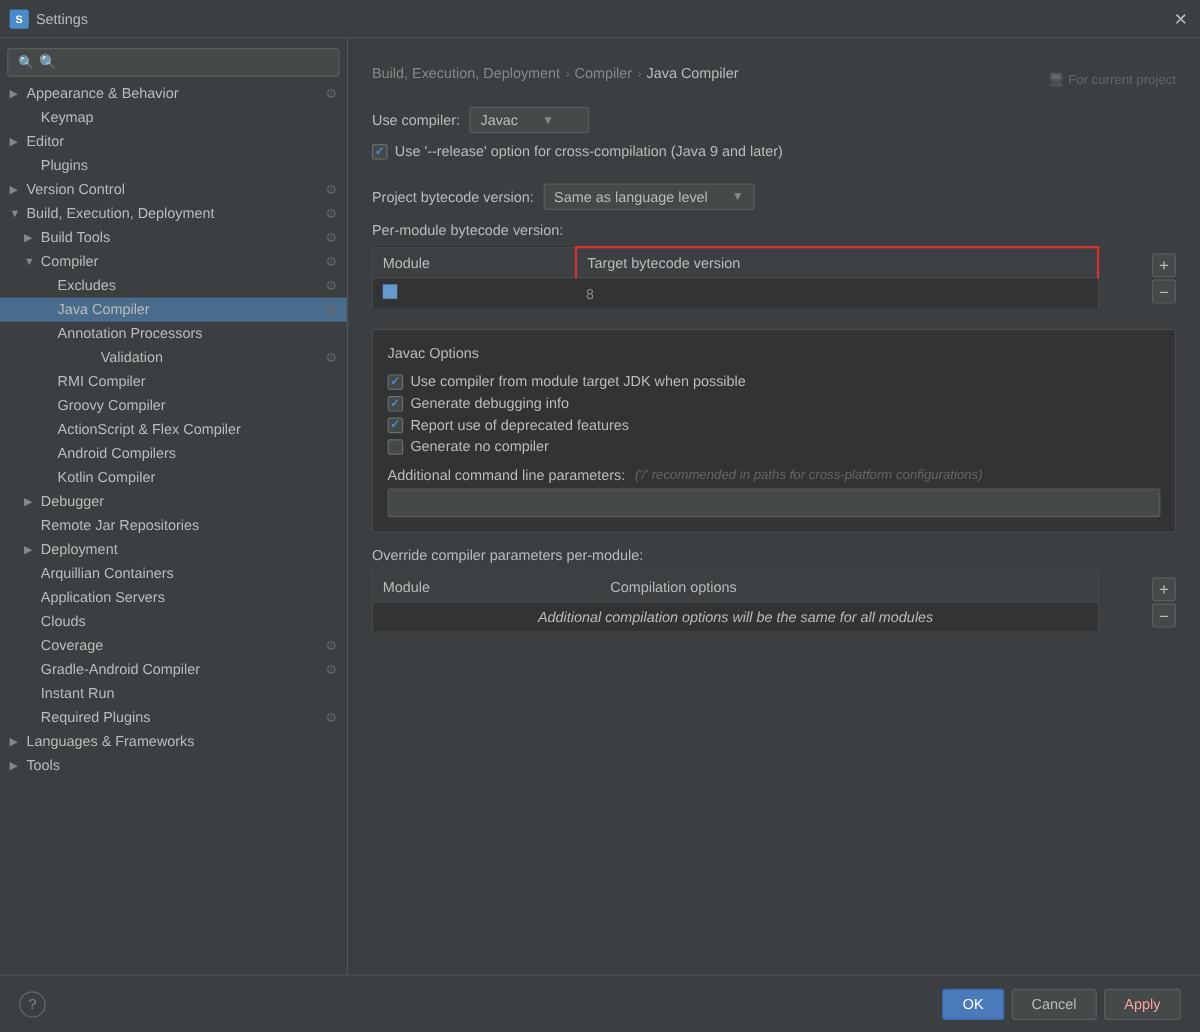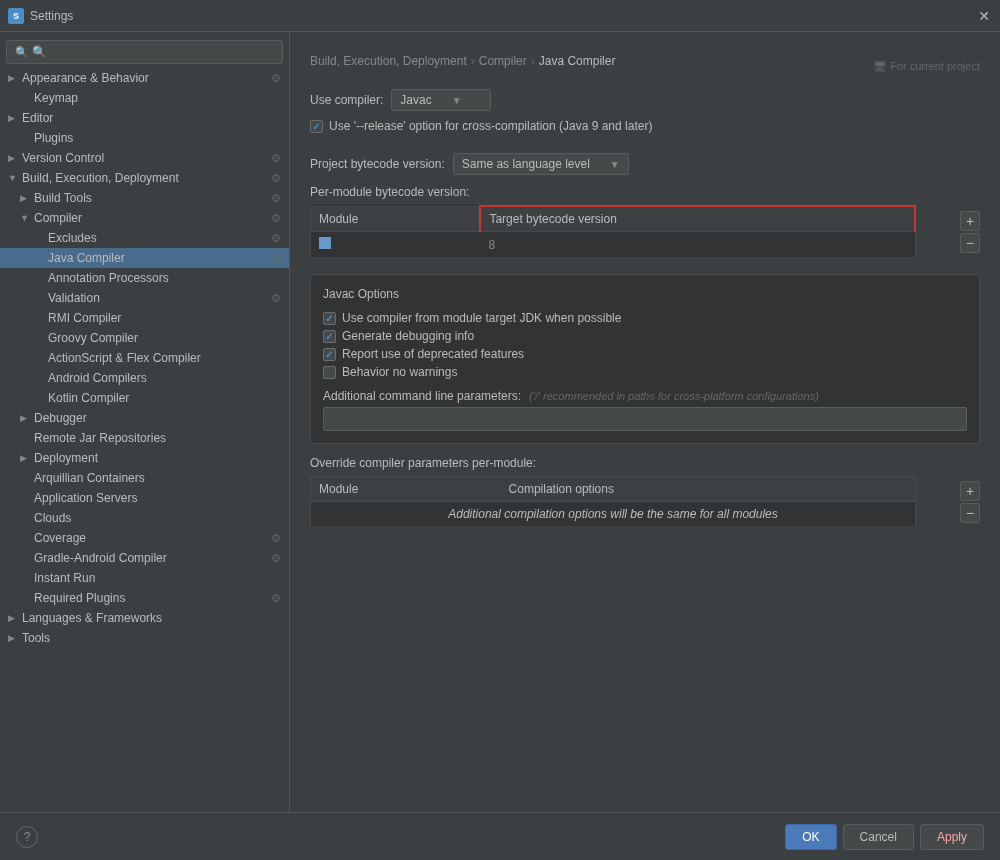--- a/index.html
+++ b/index.html
@@ -389,21 +389,21 @@
         </div>
         <div class="sidebar-item selected" style="padding-left: 34px;">
           <span class="arrow"></span>
           <span class="label">Java Compiler</span>
           <span class="gear-icon">⚙</span>
         </div>
         <div class="sidebar-item" style="padding-left: 34px;">
           <span class="arrow"></span>
           <span class="label">Annotation Processors</span>
         </div>
-        <div class="sidebar-item" style="padding-left: 34px;">
+        <div class="sidebar-item" style="padding-left: 34px; gap: 36px;">
           <span class="arrow"></span>
           <span class="label">Validation</span>
           <span class="gear-icon">⚙</span>
         </div>
         <div class="sidebar-item" style="padding-left: 34px;">
           <span class="arrow"></span>
           <span class="label">RMI Compiler</span>
         </div>
         <div class="sidebar-item" style="padding-left: 34px;">
           <span class="arrow"></span>
@@ -547,21 +547,21 @@
           <div class="checkbox-row">
             <div class="checkbox checked"></div>
             <span class="checkbox-label">Generate debugging info</span>
           </div>
           <div class="checkbox-row">
             <div class="checkbox checked"></div>
             <span class="checkbox-label">Report use of deprecated features</span>
           </div>
           <div class="checkbox-row">
             <div class="checkbox"></div>
-            <span class="checkbox-label">Behavior no warnings</span>
+            <span class="checkbox-label">Generate no compiler</span>
           </div>
         </div>
 
       <div style="margin-top:10px;">
         <div style="display:flex; align-items:center; gap:8px; margin-bottom:4px;">
           <span class="form-label">Additional command line parameters:</span>
           <span class="hint-text">('/' recommended in paths for cross-platform configurations)</span>
         </div>
         <input class="text-input" type="text" value="" style="">
       </div>

